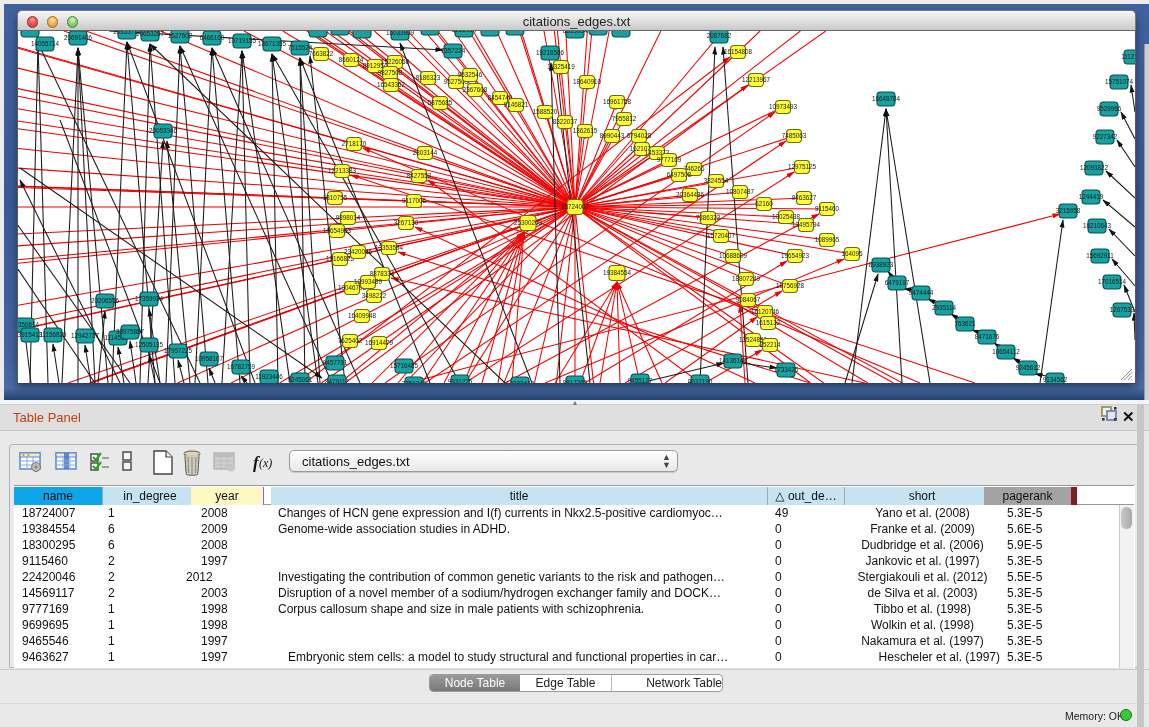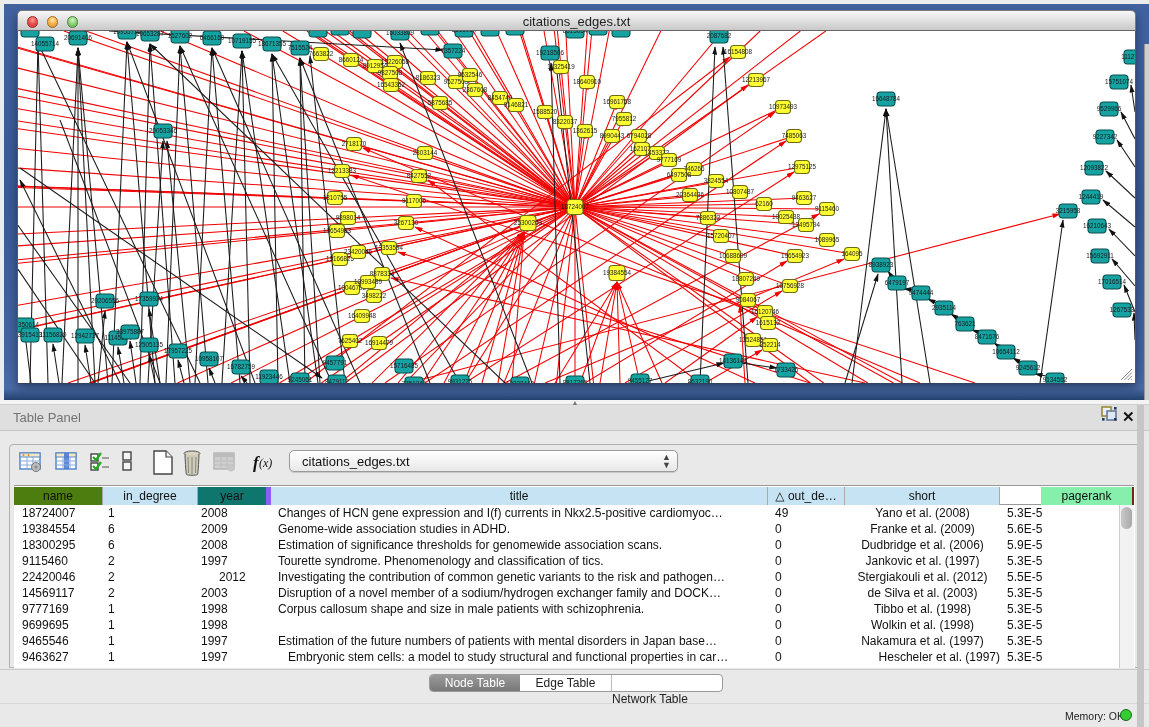--- a/index.html
+++ b/index.html
@@ -576,21 +576,21 @@
     <line x1="1121" y1="380" x2="1132" y2="369" stroke="#888" stroke-width="1"></line>
     <line x1="1124.4" y1="380" x2="1132" y2="372.4" stroke="#888" stroke-width="1"></line>
     <line x1="1127.8" y1="380" x2="1132" y2="375.8" stroke="#888" stroke-width="1"></line>
     <line x1="1131.2" y1="380" x2="1132" y2="379.2" stroke="#888" stroke-width="1"></line>
   </svg>
 
 <div class="abs" style="left:0;top:400px;width:1149px;height:5px;background:#f4f4f4;border-bottom:1px solid #cfcfcf"></div>
 <div class="abs" style="left:570px;top:400px;width:10px;height:5px;color:#777;font-size:7px;text-align:center;line-height:5px">▲</div>
 
 <div class="abs" style="left:0;top:405px;width:1149px;height:26px;background:#dfdfdf;border-bottom:1px solid #c4c4c4">
-  <div class="abs" style="left:13px;top:5px;font-size:13px;color:#737373">Table Panel</div>
+  <div class="abs" style="left:13px;top:5px;font-size:13px;color:#c2410c">Table Panel</div>
   <svg class="abs" style="left:1101px;top:410px;margin-top:-410px;position:absolute" width="18" height="17" viewBox="0 0 18 17">
     <rect x="1" y="2" width="9" height="9" fill="#e8f0fa" stroke="#9a8a30" stroke-width="1.6"></rect>
     <rect x="6" y="6" width="9" height="9" fill="#dce8f6" stroke="#6a7a9a" stroke-width="1.6"></rect>
     <rect x="13" y="2" width="2.6" height="2.6" fill="#1d3a66"></rect>
       <rect x="1" y="13" width="2.6" height="2.6" fill="#1d3a66"></rect>
       <rect x="13" y="13" width="2.6" height="2.6" fill="#1d3a66"></rect>
   </svg>
   <div class="abs" style="left:1122px;top:3px;font-size:15px;font-weight:bold;color:#111">✕</div>
 </div>
 <div class="abs" style="left:0;top:431px;width:1149px;height:296px;background:#e9e9e9"></div>
@@ -657,27 +657,27 @@
     </g>
 </svg>
 
 <div class="abs" style="left:289px;top:450px;width:389px;height:22px;border:1px solid #9a9a9a;border-radius:5px;background:linear-gradient(180deg,#ffffff,#e8e8e8);box-shadow:0 1px 1px rgba(0,0,0,.15)">
   <div class="abs" style="left:12px;top:3px;font-size:13px;color:#111">citations_edges.txt</div>
   <div class="abs" style="left:372px;top:2px;font-size:9px;color:#444;line-height:8px">▲<br>▼</div>
 </div>
 
 <div class="abs" style="left:14px;top:485px;width:1121px;height:183px;background:#fff"></div>
 <div class="abs" style="left:14px;top:485px;width:1120px;height:20px;border-top:1px solid #999;border-bottom:1px solid #999;font-size:12px;color:#111">
-  <div class="abs hc" style="left:0;width:89px;background:#4d7c0f;border-right:1px solid #a9a9a9">name</div>
+  <div class="abs hc" style="left:0;width:89px;background:#0ea5e9;border-right:1px solid #a9a9a9">name</div>
   <div class="abs hc" style="left:89px;width:95px;background:#c5e3f2;border-right:1px solid #a9a9a9">in_degree</div>
-  <div class="abs hc" style="left:184px;width:73px;background:#0f766e;border-right:5px solid #8b5cf6">year</div>
+  <div class="abs hc" style="left:177px;width:73px;background:#fef9c3;border-right:1px solid #8b5cf6">year</div>
   <div class="abs hc" style="left:257px;width:497px;background:#c5e3f2;border-right:1px solid #a9a9a9">title</div>
   <div class="abs hc" style="left:754px;width:77px;background:#c5e3f2;border-right:1px solid #a9a9a9">△ out_de…</div>
   <div class="abs hc" style="left:831px;width:155px;background:#c5e3f2;border-right:1px solid #a9a9a9">short</div>
-  <div class="abs hc" style="left:1027px;width:93px;background:#86efac;border-right:2px solid #7f1d1d">pagerank</div>
+  <div class="abs hc" style="left:970px;width:93px;background:#a3a3a3;border-right:6px solid #7f1d1d">pagerank</div>
 </div>
 <style>.hc{height:18px;line-height:18px;text-align:center;top:1px}
 .trow{position:absolute;left:0;width:1149px;height:16px;font-size:12px;color:#111}
 .trow span{position:absolute;top:1px;white-space:nowrap}</style>
 <div class="trow" style="top:505px">
     <span style="left:22px">18724007</span>
     <span style="left:108px">1</span>
     <span style="left:201px">2008</span>
     <span style="left:278px">Changes of HCN gene expression and I(f) currents in Nkx2.5-positive cardiomyoc…</span>
     <span style="left:775px">49</span>
@@ -690,38 +690,36 @@
     <span style="left:201px">2009</span>
     <span style="left:278px">Genome-wide association studies in ADHD.</span>
     <span style="left:775px">0</span>
     <span style="left:845px;width:155px;text-align:center">Franke et al. (2009)</span>
     <span style="left:1007px">5.6E-5</span>
   </div>
 <div class="trow" style="top:537px">
     <span style="left:22px">18300295</span>
     <span style="left:108px">6</span>
     <span style="left:201px">2008</span>
-    <span style="left:278px">Estimation of significance thresholds for genomewide association scans.</span>
     <span style="left:775px">0</span>
     <span style="left:845px;width:155px;text-align:center">Dudbridge et al. (2006)</span>
     <span style="left:1007px">5.9E-5</span>
   </div>
 <div class="trow" style="top:553px">
     <span style="left:22px">9115460</span>
     <span style="left:108px">2</span>
     <span style="left:201px">1997</span>
-    <span style="left:278px">Tourette syndrome. Phenomenology and classification of tics.</span>
     <span style="left:775px">0</span>
     <span style="left:845px;width:155px;text-align:center">Jankovic et al. (1997)</span>
     <span style="left:1007px">5.3E-5</span>
   </div>
 <div class="trow" style="top:569px">
     <span style="left:22px">22420046</span>
     <span style="left:108px">2</span>
-    <span style="left:219px">2012</span>
+    <span style="left:186px">2012</span>
     <span style="left:278px">Investigating the contribution of common genetic variants to the risk and pathogen…</span>
     <span style="left:775px">0</span>
     <span style="left:845px;width:155px;text-align:center">Stergiakouli et al. (2012)</span>
     <span style="left:1007px">5.5E-5</span>
   </div>
 <div class="trow" style="top:585px">
     <span style="left:22px">14569117</span>
     <span style="left:108px">2</span>
     <span style="left:201px">2003</span>
     <span style="left:278px">Disruption of a novel member of a sodium/hydrogen exchanger family and DOCK…</span>
@@ -743,21 +741,20 @@
     <span style="left:108px">1</span>
     <span style="left:201px">1998</span>
     <span style="left:775px">0</span>
     <span style="left:845px;width:155px;text-align:center">Wolkin et al. (1998)</span>
     <span style="left:1007px">5.3E-5</span>
   </div>
 <div class="trow" style="top:633px">
     <span style="left:22px">9465546</span>
     <span style="left:108px">1</span>
     <span style="left:201px">1997</span>
-    <span style="left:278px">Estimation of the future numbers of patients with mental disorders in Japan base…</span>
     <span style="left:775px">0</span>
     <span style="left:845px;width:155px;text-align:center">Nakamura et al. (1997)</span>
     <span style="left:1007px">5.3E-5</span>
   </div>
 <div class="trow" style="top:649px">
     <span style="left:22px">9463627</span>
     <span style="left:108px">1</span>
     <span style="left:201px">1997</span>
     <span style="left:288px">Embryonic stem cells: a model to study structural and functional properties in car…</span>
     <span style="left:775px">0</span>
@@ -765,18 +762,18 @@
     <span style="left:1007px">5.3E-5</span>
   </div>
 
 <div class="abs" style="left:1119px;top:505px;width:15px;height:163px;background:#f2f2f2;border-left:1px solid #ccc"></div>
 <div class="abs" style="left:1121px;top:507px;width:11px;height:22px;border-radius:6px;background:linear-gradient(90deg,#c9c9c9,#a9a9a9)"></div>
 
 <div class="abs" style="left:0;top:669px;width:1149px;height:1px;background:#c9c9c9"></div>
 <div class="abs" style="left:429px;top:674px;width:294px;height:18px;border:1px solid #9a9a9a;border-radius:4px;background:#fff;font-size:12px">
   <div class="abs" style="left:0;top:0;width:90px;height:16px;background:linear-gradient(180deg,#9a9a9a,#787878);border-radius:3px 0 0 3px;color:#fff;text-align:center;line-height:16px">Node Table</div>
   <div class="abs" style="left:90px;top:0;width:92px;height:16px;color:#222;text-align:center;line-height:16px;border-right:1px solid #bbb">Edge Table</div>
-  <div class="abs" style="left:182px;top:16px;width:110px;height:16px;color:#222;text-align:left;line-height:16px">Network Table</div>
+  <div class="abs" style="left:182px;top:0;width:110px;height:16px;color:#222;text-align:right;line-height:16px">Network Table</div>
 </div>
 
 <div class="abs" style="left:0;top:703px;width:1149px;height:1px;background:#d8d8d8"></div>
 <div class="abs" style="left:1065px;top:710px;font-size:10.5px;color:#222">Memory: OK</div>
 <div class="abs" style="left:1120px;top:709px;width:12px;height:12px;border-radius:50%;background:#33cc33;border:1.5px solid #1a6b1a"></div>
 <div class="abs" style="left:1137px;top:405px;width:7px;height:322px;background:#c6c6c6"></div>
 </body></html>

